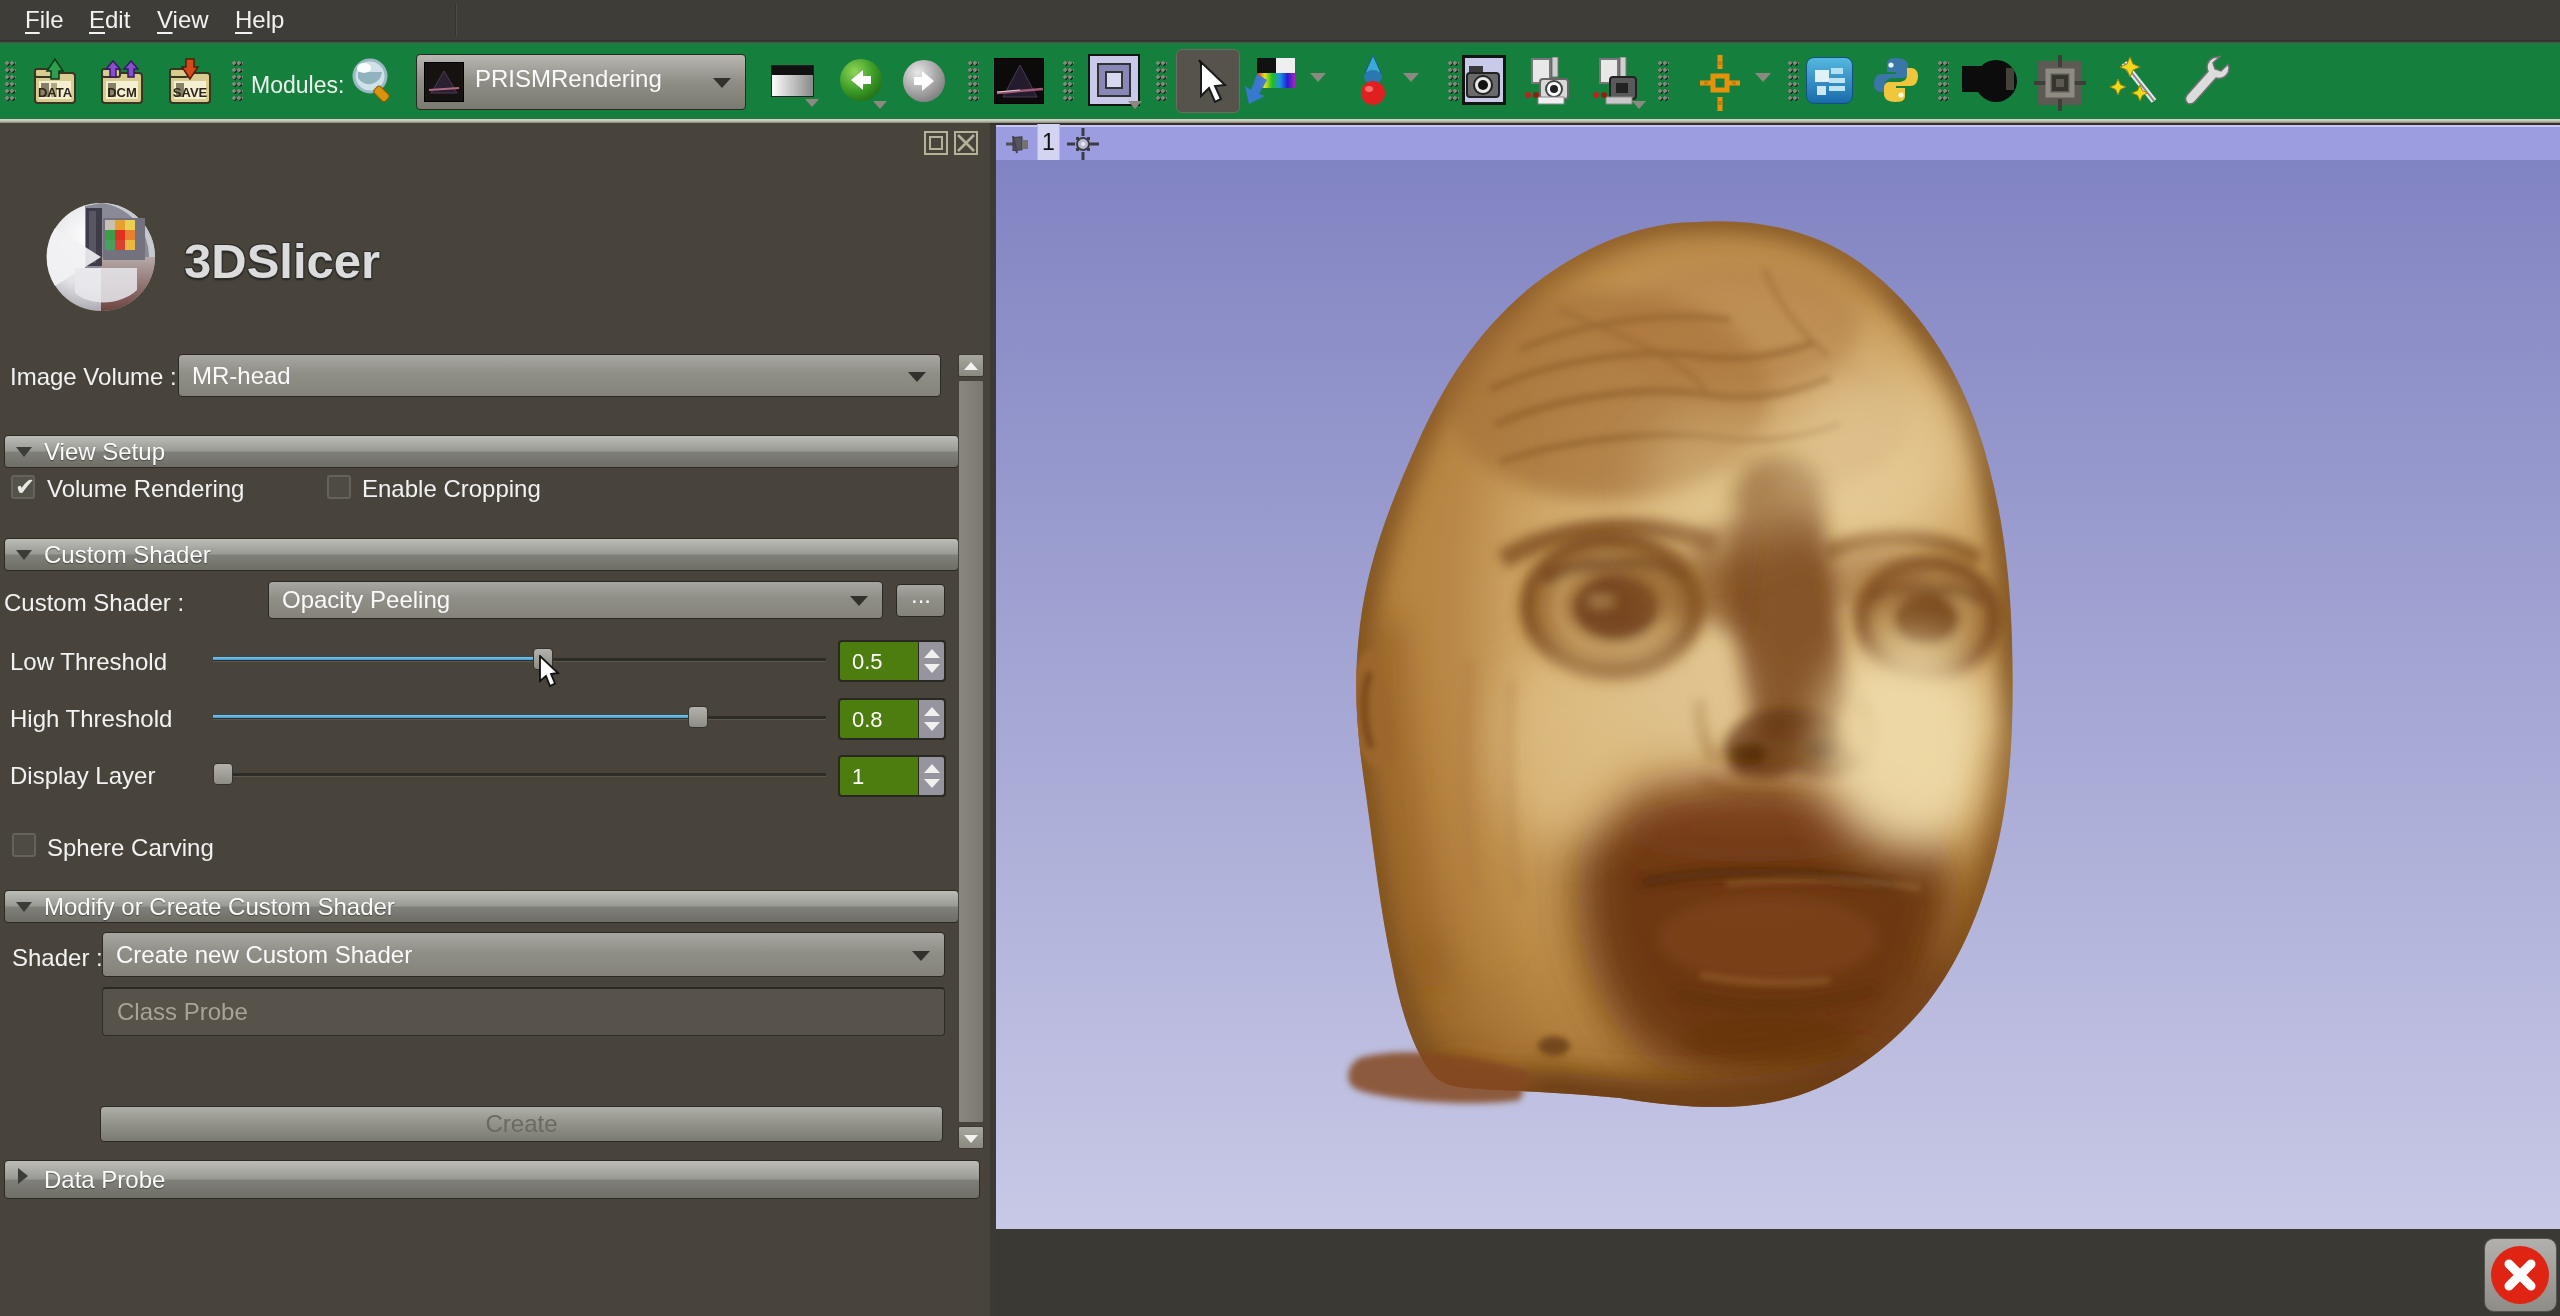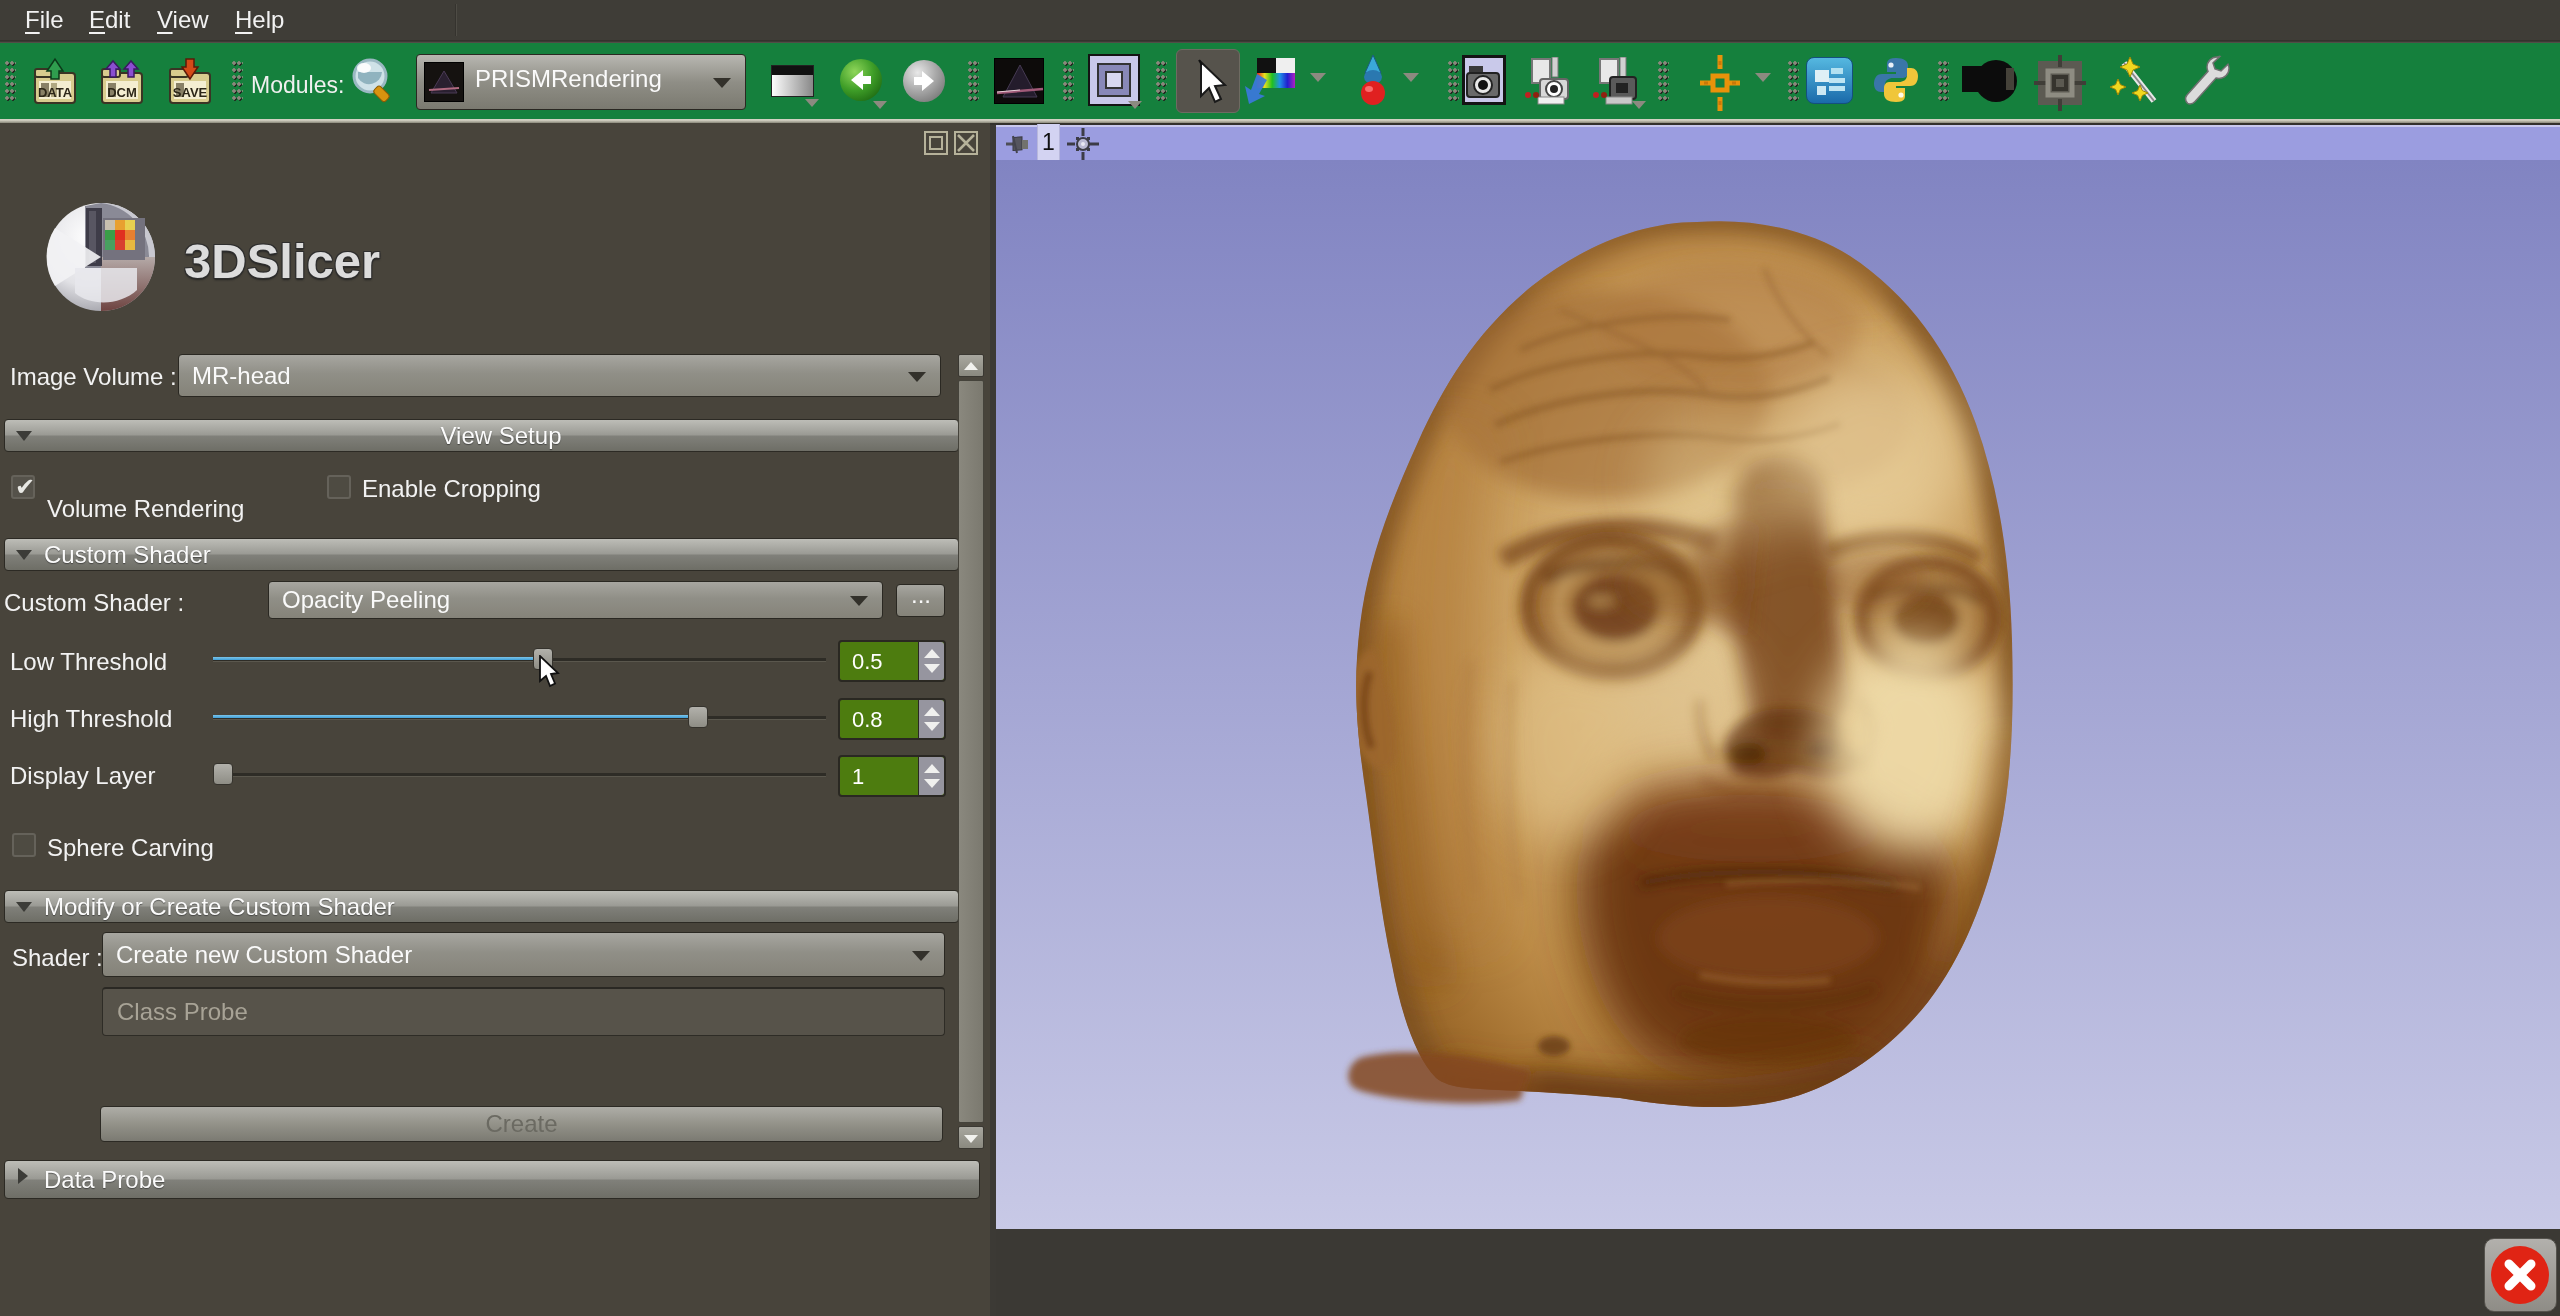--- a/index.html
+++ b/index.html
@@ -338,24 +338,24 @@
       <path d="M30 95 C45 108 75 108 92 92 L92 70 L30 70 Z" fill="#e8e8ec" opacity="0.85"></path>
     </svg>
     <div class="abs" style="left:184px; top:110px; font-size:49px; font-weight:bold; color:#dcdcdc; letter-spacing:0px; text-shadow:-1px -1px 0 #2e2e2e, 1px -1px 0 #2e2e2e, -1px 1px 0 #2e2e2e, 1px 1px 0 #2e2e2e, 0 2px 2px #222;">3DSlicer</div>
 
     <div class="lbl" style="left:10px; top:240px;">Image Volume :</div>
     <div class="combo" style="left:178px; top:231px; width:763px; height:43px;">
       <div class="ctext">MR-head</div>
         <div class="carr"></div>
     </div>
 
-    <div class="hdr" style="top:296px;text-align:center;"><div class="tri"></div>View Setup</div>
+    <div class="hdr" style="top:312px;"><div class="tri"></div>View Setup</div>
 
     <div class="cb checked" style="left:11px; top:352px;"></div>
-    <div class="lbl" style="left:47px; top:352px;margin-top:20px;">Volume Rendering</div>
+    <div class="lbl" style="left:47px; top:352px;">Volume Rendering</div>
     <div class="cb" style="left:327px; top:352px;"></div>
     <div class="lbl" style="left:362px; top:352px;">Enable Cropping</div>
 
     <div class="hdr" style="top:415px;"><div class="tri"></div>Custom Shader</div>
 
     <div class="lbl" style="left:4px; top:466px;">Custom Shader :</div>
     <div class="combo" style="left:268px; top:458px; width:615px; height:38px;">
       <div class="ctext" style="top:4px;">Opacity Peeling</div>
         <div class="carr" style="top:14px;"></div>
     </div>

